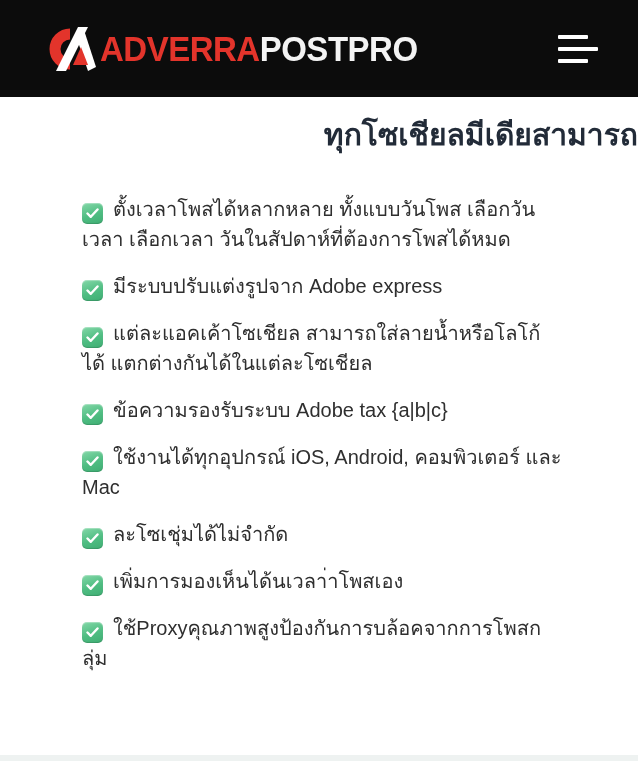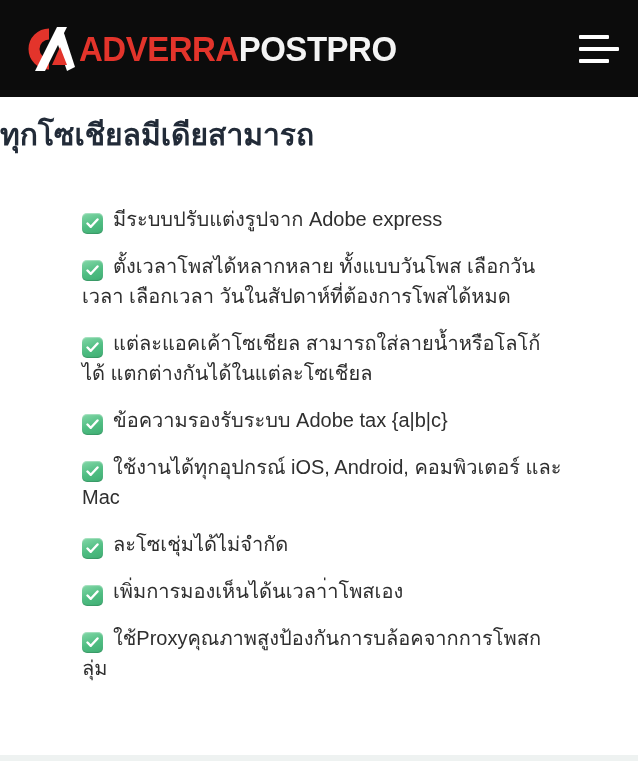--- a/index.html
+++ b/index.html
@@ -11,21 +11,21 @@
     position: relative;
   }
 
   
   .header {
     height: 97px;
     background: var(--header-bg, #0c0c0c);
     display: flex;
     align-items: center;
     justify-content: space-between;
-    padding: 0 19px;
+    padding: 0 40px;
   }
   .logo {
     display: flex;
     align-items: center;
     cursor: pointer;
     background: none; border: none;
   }
   .logo-icon { display: inline-flex; margin-right: 2px; }
   .logo-text {
     font-size: 33px;
@@ -42,25 +42,25 @@
     display: flex; flex-direction: column; align-items: flex-start;
     gap: 8px; padding: 4px 0;
   }
   .bar { height: 4px; background: #ffffff; border-radius: 1px; display: block; }
   .bar-short { width: 30px; }
   .bar-long  { width: 40px; }
 
   
   .main { padding-top: 10px; }
   .page-title {
-    text-align: left;
+    text-align: right;
     font-size: 30px;
     font-weight: 700;
     color: var(--heading-color, #222b38);
-    margin: 4px 0 46px;
+    margin: 4px 0 36px;
   }
 
   .features {
     width: 480px;
     margin-left: 82px;
   }
   .feature {
     font-size: 20px;
     line-height: 30px;
     color: var(--body-text, #2f2f2f);
@@ -116,29 +116,29 @@
 
 <main class="main">
   <h1 class="page-title">ทุกโซเชียลมีเดียสามารถ</h1>
 
   <div class="features" id="feature-list">
   <p class="feature">
     <span class="check">
       <svg width="13" height="11" viewBox="0 0 13 11" aria-hidden="true">
         <path d="M1.5 5.5 L4.8 8.8 L11.5 1.5" fill="none" stroke="#ffffff" stroke-width="2.4" stroke-linecap="round" stroke-linejoin="round"></path>
       </svg>
-    </span><span class="feature-text">มีระบบปรับแต่งรูปจาก Adobe express</span>
+    </span><span class="feature-text">ตั้งเวลาโพสได้หลากหลาย ทั้งแบบวันโพส เลือกวันเวลา เลือกเวลา วันในสัปดาห์ที่ต้องการโพสได้หมด</span>
   </p>
 
   <p class="feature">
     <span class="check">
       <svg width="13" height="11" viewBox="0 0 13 11" aria-hidden="true">
         <path d="M1.5 5.5 L4.8 8.8 L11.5 1.5" fill="none" stroke="#ffffff" stroke-width="2.4" stroke-linecap="round" stroke-linejoin="round"></path>
       </svg>
-    </span><span class="feature-text">ตั้งเวลาโพสได้หลากหลาย ทั้งแบบวันโพส เลือกวันเวลา เลือกเวลา วันในสัปดาห์ที่ต้องการโพสได้หมด</span>
+    </span><span class="feature-text">มีระบบปรับแต่งรูปจาก Adobe express</span>
   </p>
 
 
   <p class="feature">
     <span class="check">
       <svg width="13" height="11" viewBox="0 0 13 11" aria-hidden="true">
         <path d="M1.5 5.5 L4.8 8.8 L11.5 1.5" fill="none" stroke="#ffffff" stroke-width="2.4" stroke-linecap="round" stroke-linejoin="round"></path>
       </svg>
     </span><span class="feature-text">แต่ละแอคเค้าโซเชียล สามารถใส่ลายน้ำหรือโลโก้ได้ แตกต่างกันได้ในแต่ละโซเชียล</span>
   </p>

